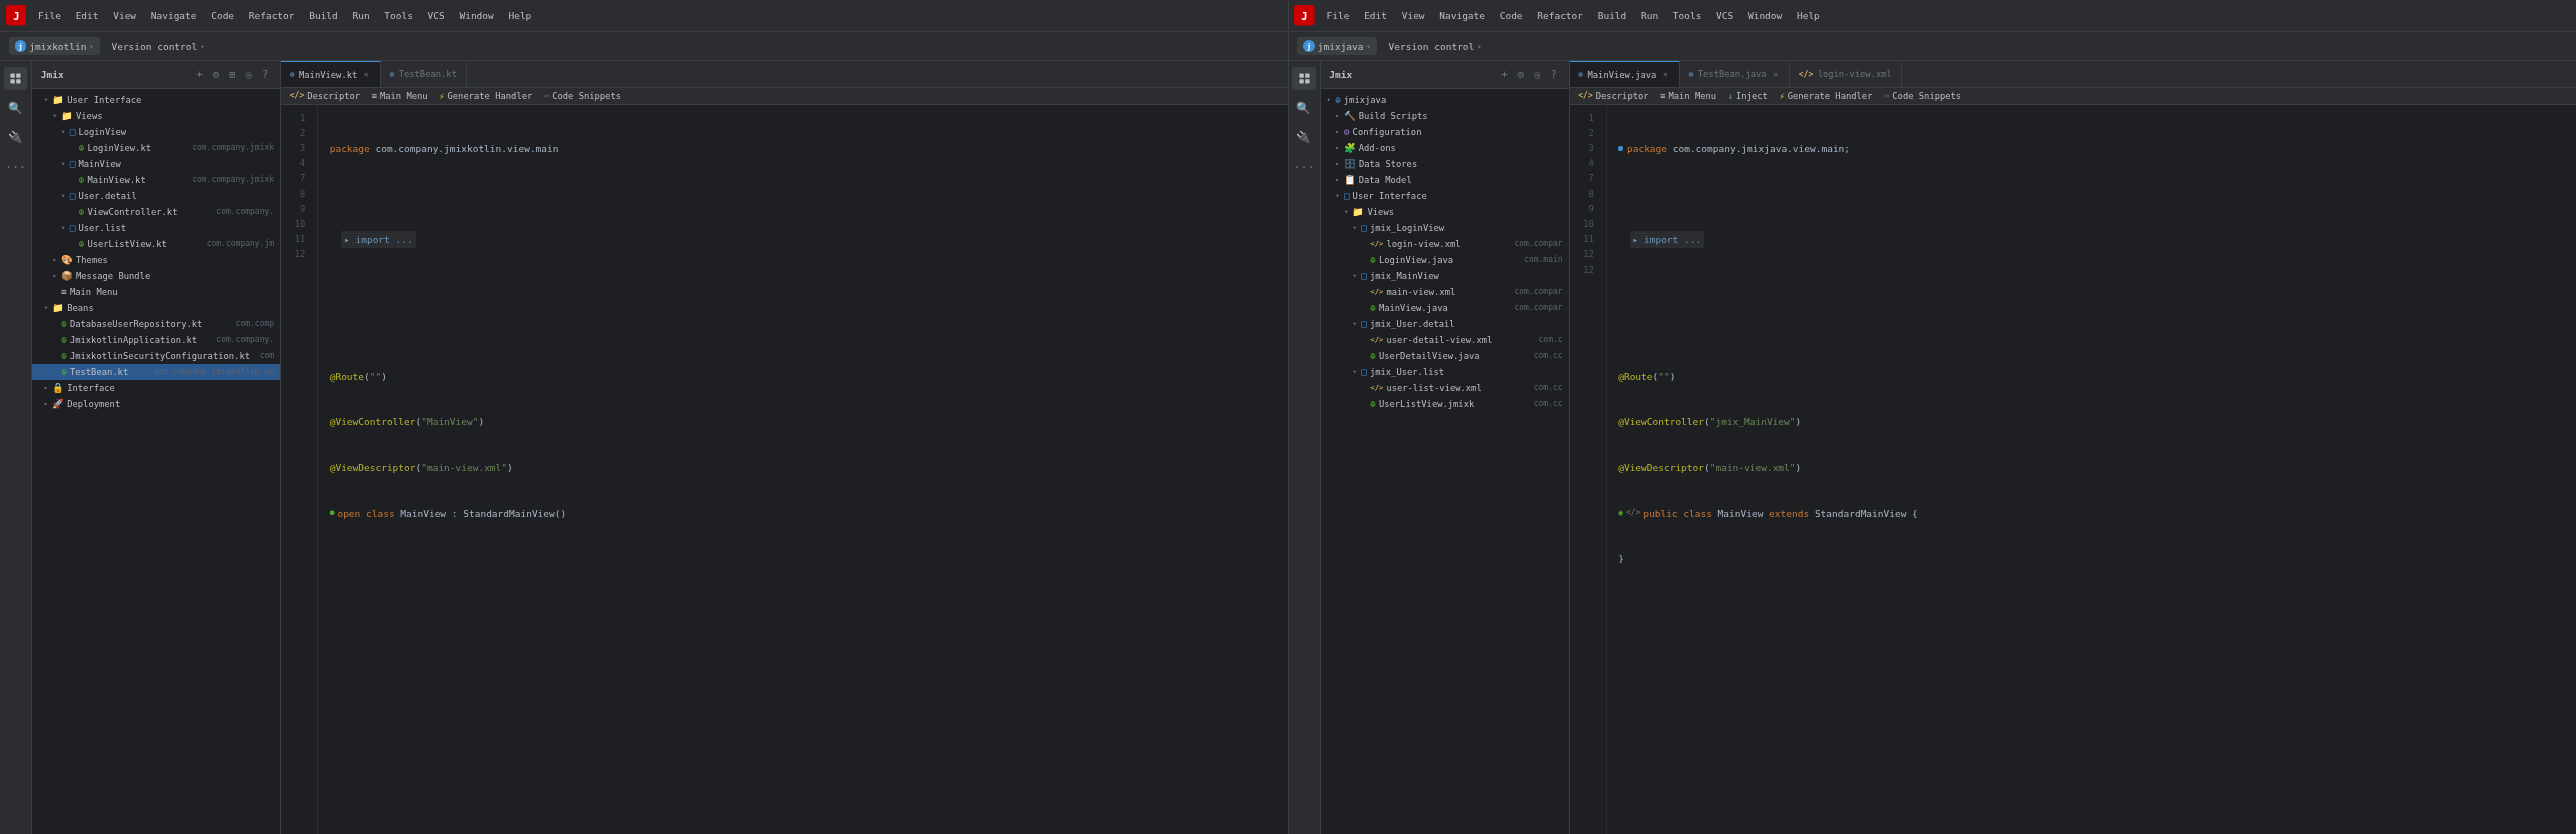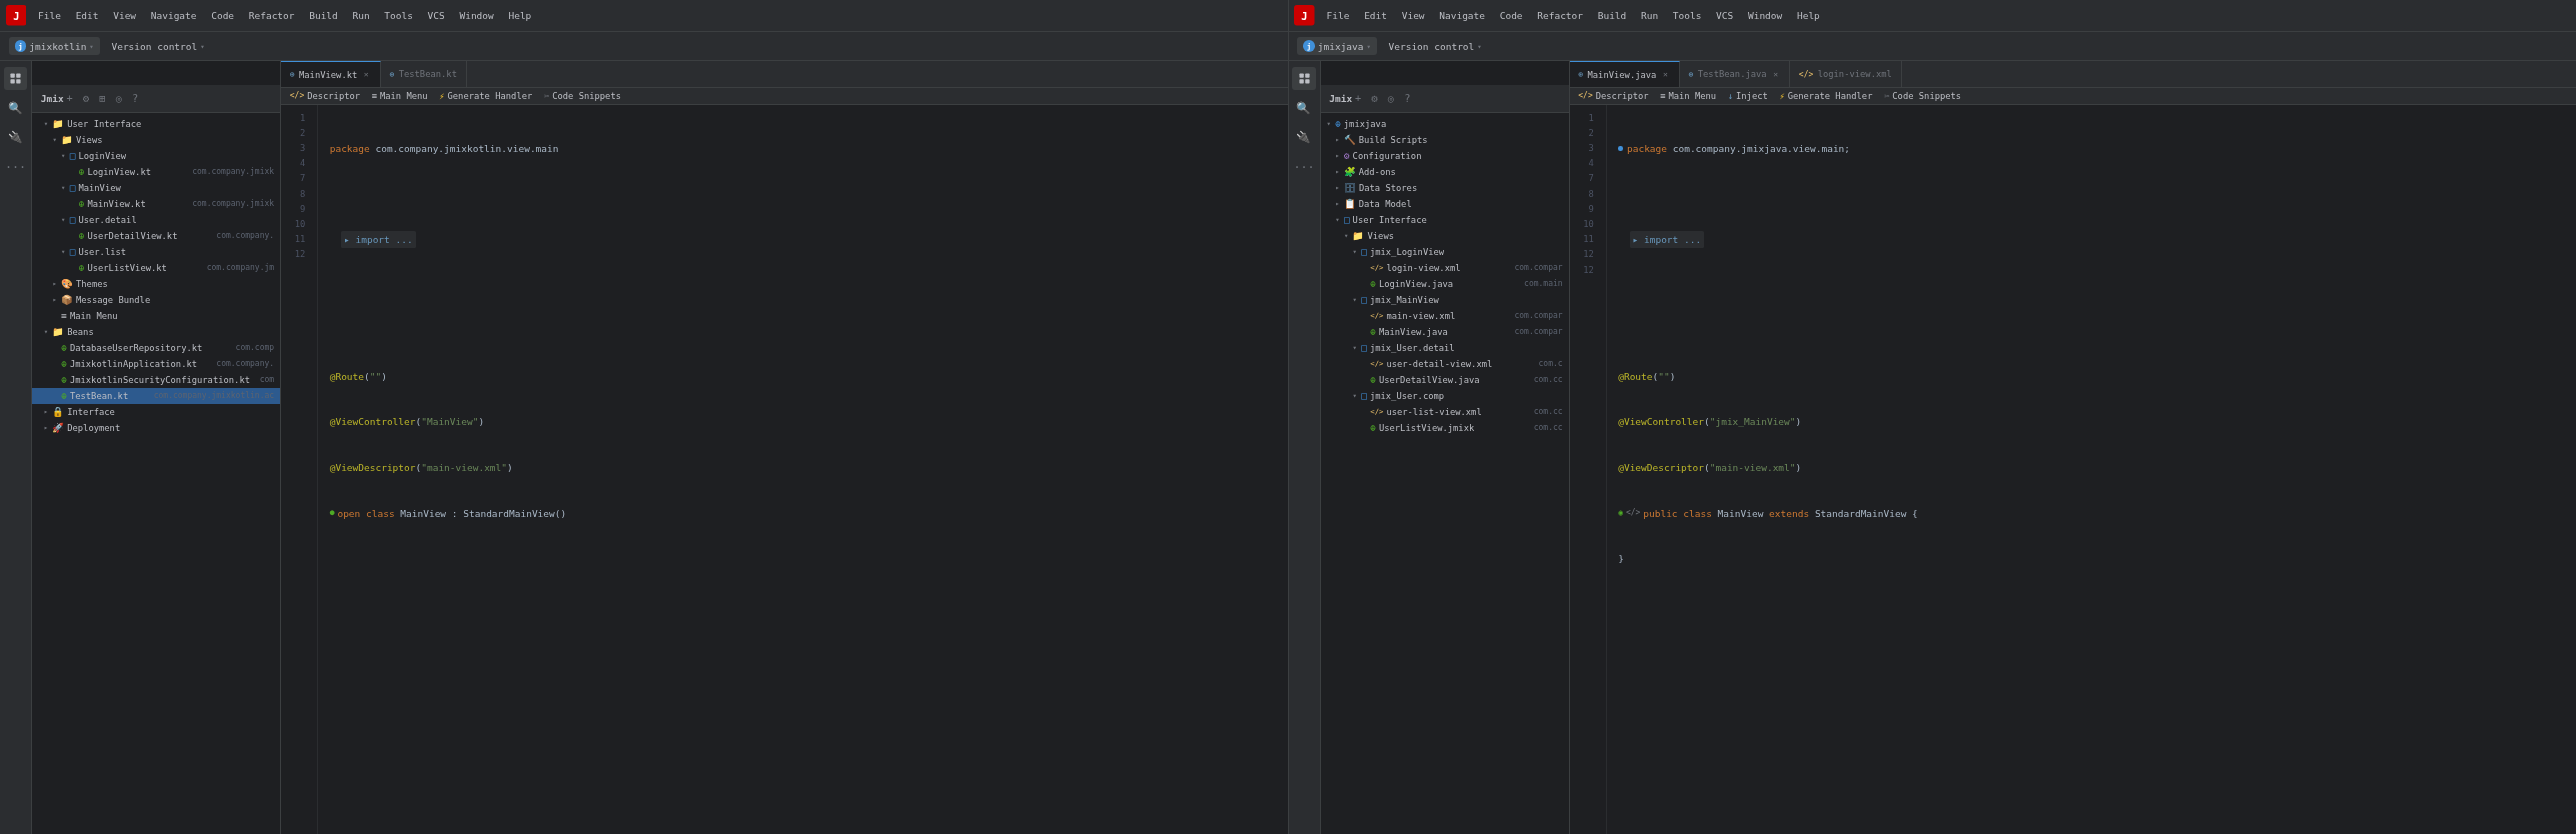--- a/index.html
+++ b/index.html
@@ -125,24 +125,24 @@
       background: #1e1f22;
       display: flex;
       flex-direction: column;
       border-right: 0.7px solid #3c3f41;
       overflow: hidden;
     }
 
     .tree-header {
       display: flex;
       align-items: center;
+      justify-content: space-between;
       padding: 5.9px 8.8px;
       border-bottom: 0.7px solid #3c3f41;
       background: #2b2d30;
-      margin-top: 24px;
     }
 
     .tree-title {
       font-size: 9.5px;
       font-weight: bold;
       color: #bcbec4;
     }
 
     .tree-controls {
       display: flex;
@@ -403,21 +403,21 @@
           </div>
 
           <div class="tree-item" style="padding-left: 29px;">
             <span class="expand-icon">▾</span>
             <span class="tree-item-icon" style="color:#4090d9;">□</span>
             <span class="tree-item-label">User.detail</span>
           </div>
           <div class="tree-item" style="padding-left: 38px;">
             <span class="expand-icon"> </span>
             <span class="tree-item-icon icon-green">⊕</span>
-            <span class="tree-item-label">UserDetailView.kt</span>
+            <span class="tree-item-label">ViewController.kt</span>
             <span class="tree-item-secondary">com.company.</span>
           </div>
 
           <div class="tree-item" style="padding-left: 29px;">
             <span class="expand-icon">▾</span>
             <span class="tree-item-icon" style="color:#4090d9;">□</span>
             <span class="tree-item-label">User.list</span>
           </div>
           <div class="tree-item" style="padding-left: 38px;">
             <span class="expand-icon"> </span>
@@ -725,21 +725,21 @@
           <div class="tree-item" style="padding-left: 41px;">
             <span class="expand-icon"> </span>
             <span class="tree-item-icon icon-green">⊕</span>
             <span class="tree-item-label">UserDetailView.java</span>
             <span class="tree-item-secondary">com.cc</span>
           </div>
 
           <div class="tree-item" style="padding-left: 32px;">
             <span class="expand-icon">▾</span>
             <span class="tree-item-icon" style="color:#4090d9;">□</span>
-            <span class="tree-item-label">jmix_User.comp</span>
+            <span class="tree-item-label">jmix_User.list</span>
           </div>
           <div class="tree-item" style="padding-left: 41px;">
             <span class="expand-icon"> </span>
             <span class="tree-item-icon" style="color:#e8bf6a;font-size:7.3px;">&lt;/&gt;</span>
             <span class="tree-item-label">user-list-view.xml</span>
             <span class="tree-item-secondary">com.cc</span>
           </div>
           <div class="tree-item" style="padding-left: 41px;">
             <span class="expand-icon"> </span>
             <span class="tree-item-icon icon-green">⊕</span>

